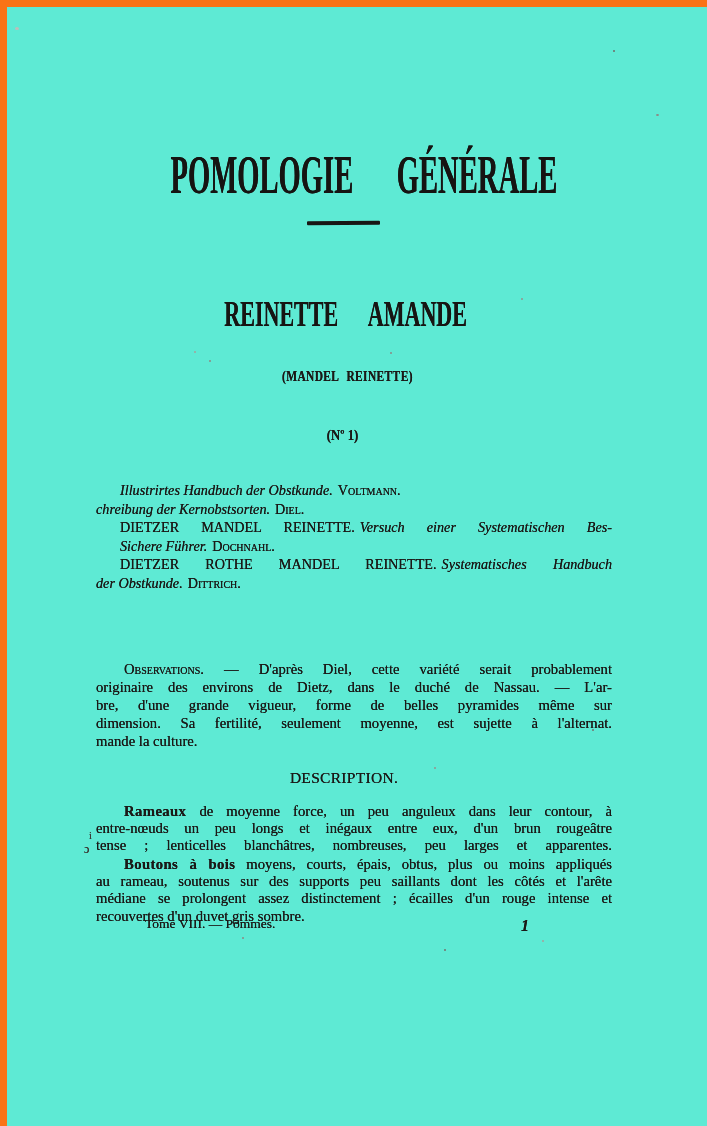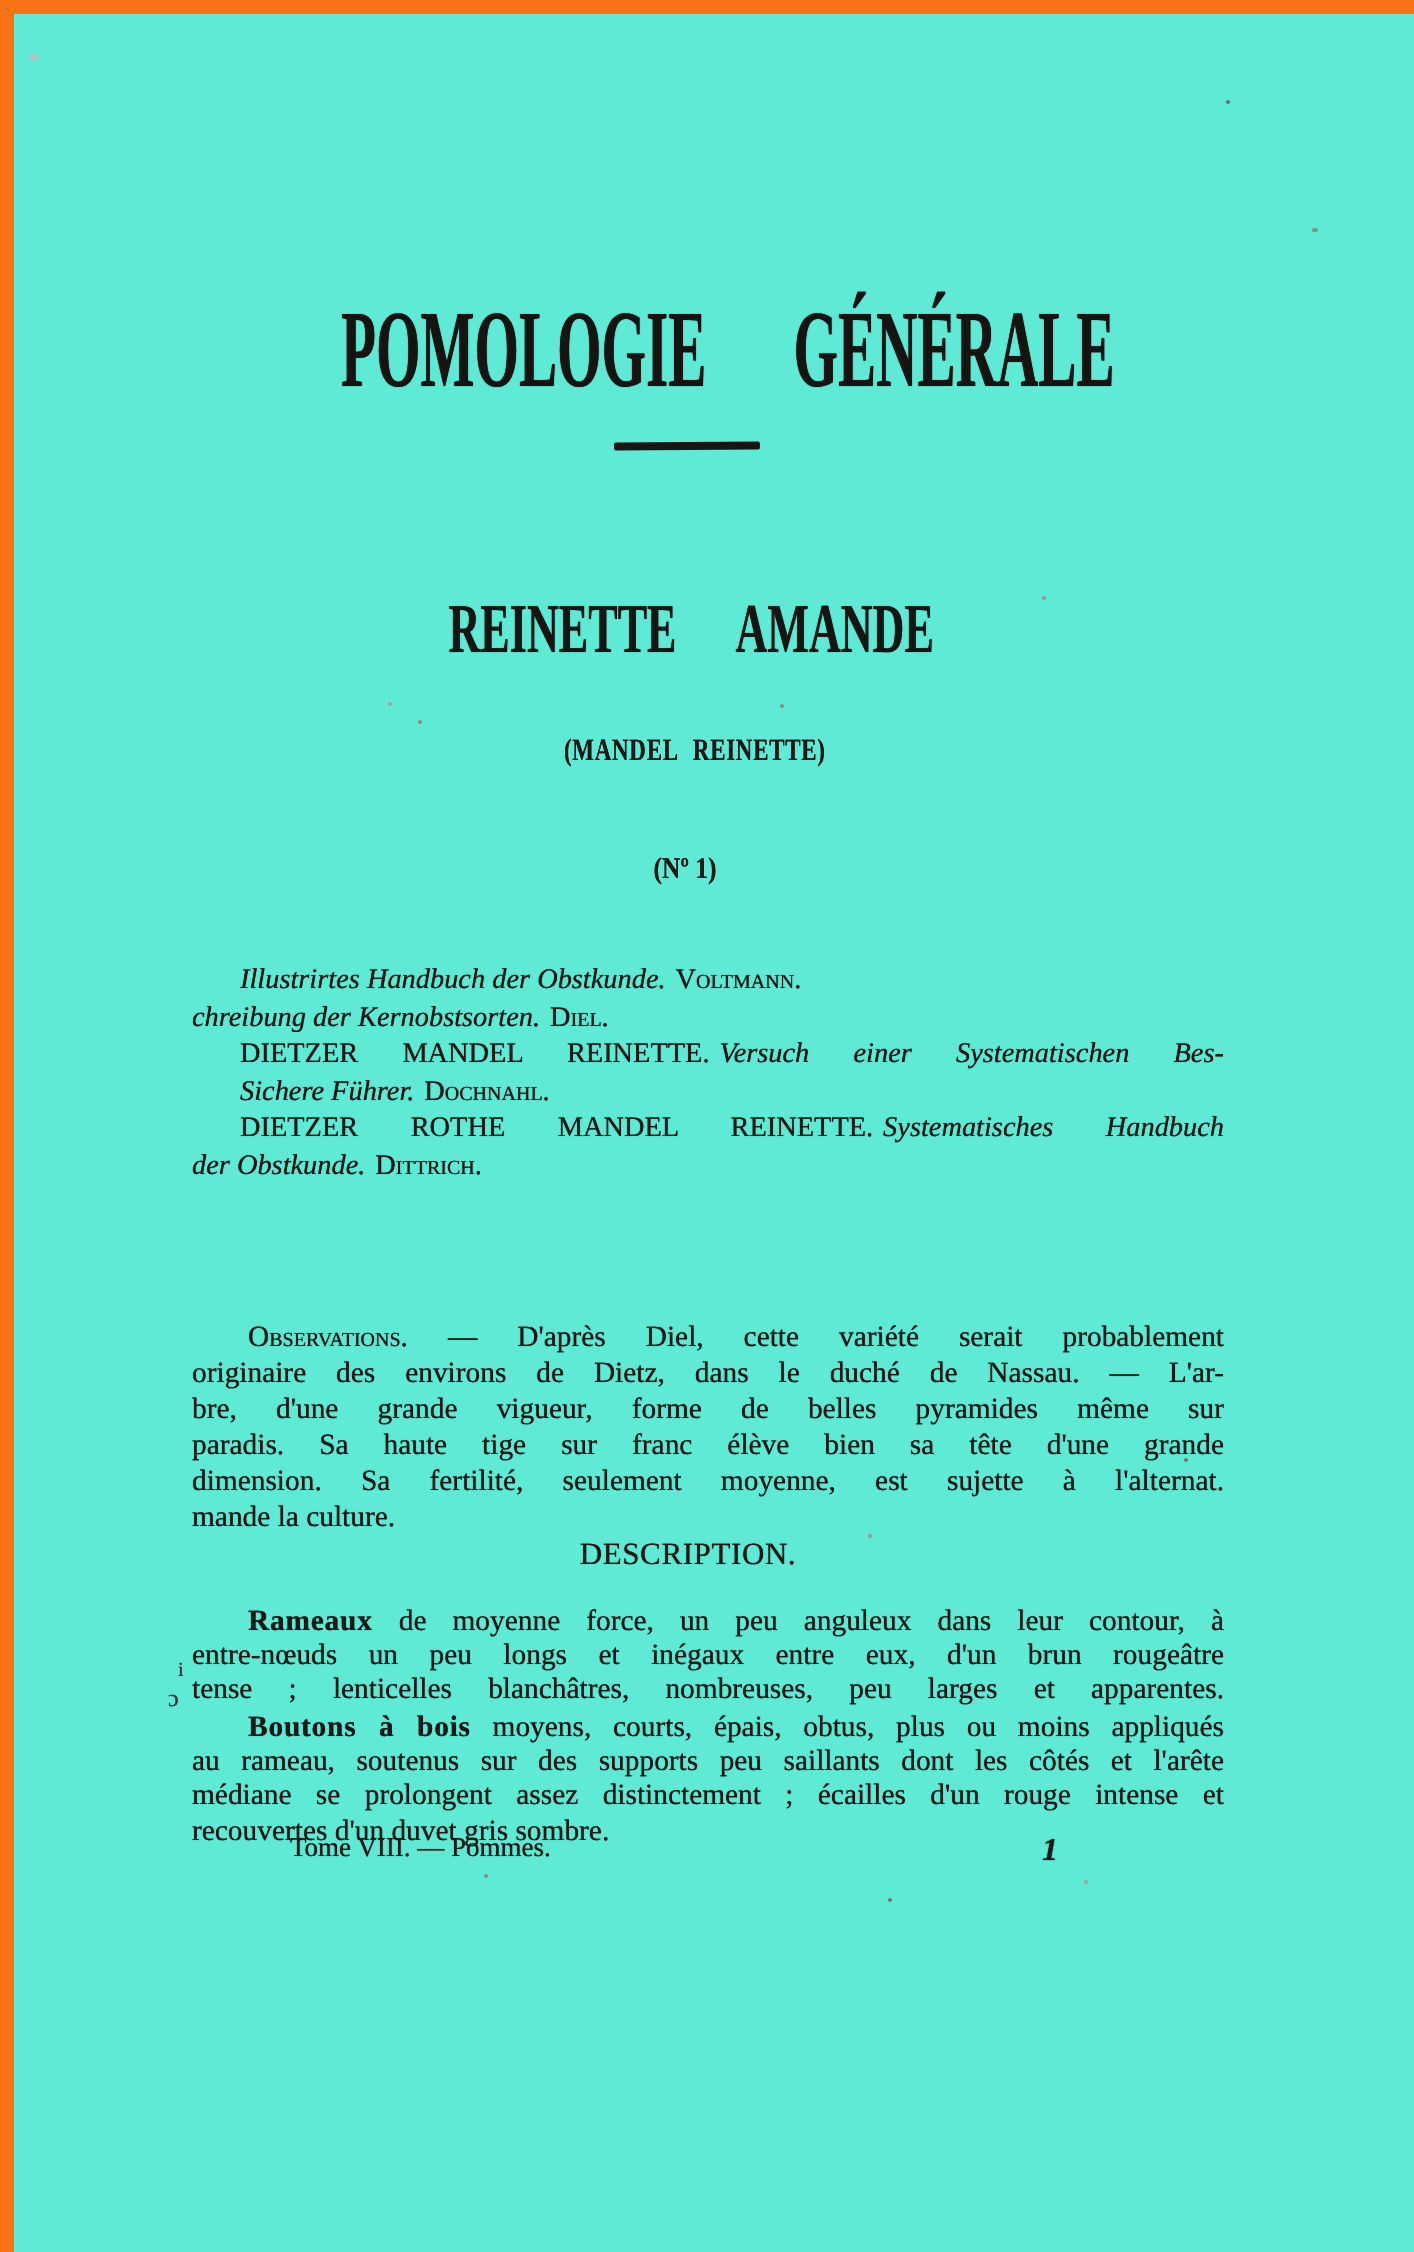--- a/index.html
+++ b/index.html
@@ -145,21 +145,20 @@
       <span class="it">der Obstkunde.</span><span class="sc gap">Dittrich.</span>
     </div>
   </section>
 
   <section class="col" style="top:654px;">
     <div class="line obs indent2">
       <span class="sc">Observations.</span><span> — D'après Diel, cette variété serait probablement</span>
     </div>
     <div class="line obs">originaire des environs de Dietz, dans le duché de Nassau. — L'ar-</div>
     <div class="line obs">bre, d'une grande vigueur, forme de belles pyramides même sur</div>
-    <div class="line obs">paradis. Sa haute tige sur franc élève bien sa tête d'une grande</div>
     <div class="line obs">dimension. Sa fertilité, seulement moyenne, est sujette à l'alternat.</div>
     <div class="line obs short">mande la culture.</div>
   </section>
 
   <div class="desc-heading">DESCRIPTION.</div>
 
   <section class="col" style="top:796px;">
     <div class="line para indent2">
       <span class="b">Rameaux</span><span> de moyenne force, un peu anguleux dans leur contour, à</span>
     </div>

